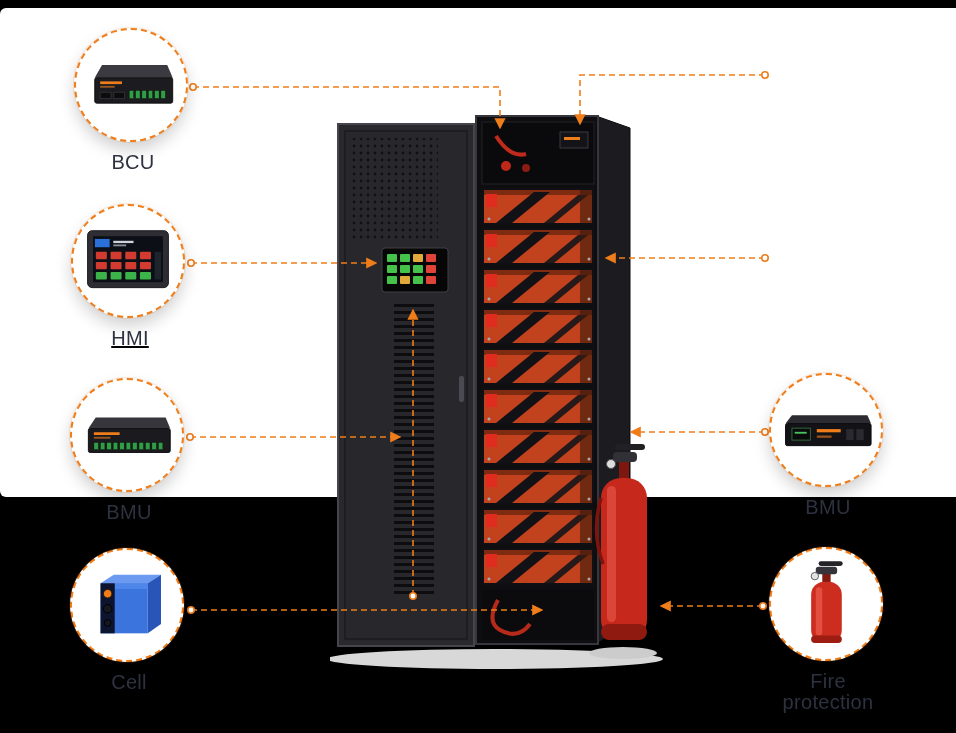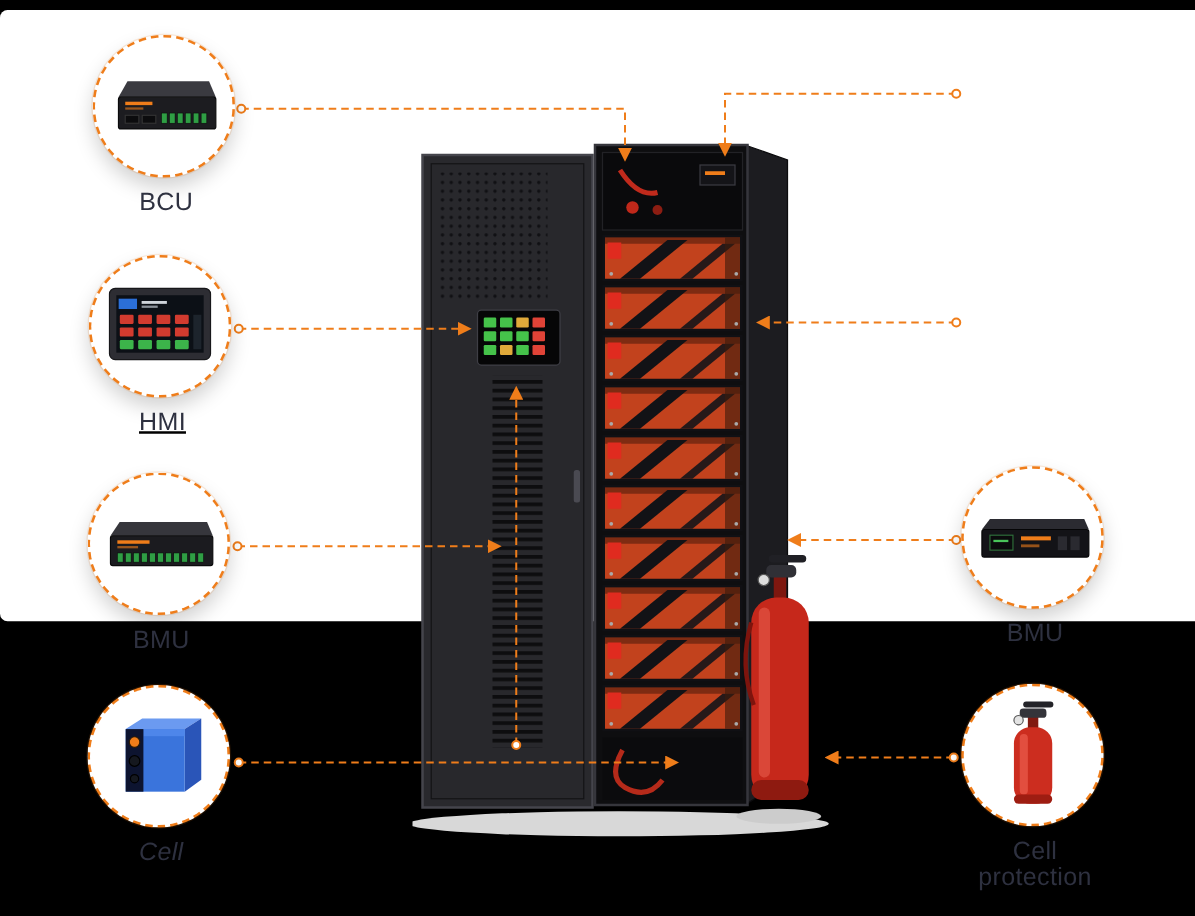--- a/index.html
+++ b/index.html
@@ -228,21 +228,21 @@
               <rect x="63" y="37" width="5" height="8"></rect>
             <rect x="70" y="37" width="5" height="8"></rect>
               <rect x="77" y="37" width="5" height="8"></rect>
             <rect x="84" y="37" width="5" height="8"></rect>
           </g>
         </svg>
       </div>
       <div class="callout-label">BMU</div>
     </div>
 
-    <div class="callout" style="left:70px; top:540px;font-style:italic;">
+    <div class="callout" style="left:70px; top:540px;">
       <div class="ring">
         <svg width="80" height="68" viewBox="0 0 84 72">
           <polygon points="14,13 28,4 78,4 64,13" fill="#6b9af0"></polygon>
           <polygon points="64,13 78,4 78,56 64,66" fill="#2a55b8"></polygon>
           <rect x="14" y="13" width="50" height="53" fill="#3a74dc"></rect>
           <rect x="29" y="13" width="35" height="6" fill="#4e86ea"></rect>
           <rect x="14" y="13" width="15" height="53" fill="#0d1430"></rect>
           <circle cx="21.5" cy="24" r="4.5" fill="#ef7d1a" stroke="#2b1a06"></circle>
           <circle cx="21.5" cy="40" r="4.5" fill="#15181f" stroke="#000"></circle>
           <circle cx="21.5" cy="55" r="3.5" fill="#15181f" stroke="#000"></circle>
@@ -274,17 +274,17 @@
         <svg width="52" height="96" viewBox="0 0 56 100">
           <rect x="24" y="16" width="9" height="12" fill="#801a11"></rect>
           <rect x="17" y="10" width="23" height="8" rx="3" fill="#34343a"></rect>
           <rect x="20" y="4" width="26" height="5" rx="2.5" fill="#232328"></rect>
           <circle cx="16" cy="20" r="4" fill="#e3e3e3" stroke="#555"></circle>
           <rect x="12" y="26" width="33" height="66" rx="14" fill="#cc2d1f"></rect>
           <rect x="17" y="32" width="7" height="52" rx="3.5" fill="#ea5a4b" opacity="0.75"></rect>
           <rect x="12" y="84" width="33" height="8" rx="4" fill="#9e1d12"></rect>
         </svg>
       </div>
-      <div class="callout-label">Cell protection</div>
+      <div class="callout-label">Fire protection</div>
     </div>
 
   </div>
 </div>
 
 </body></html>

